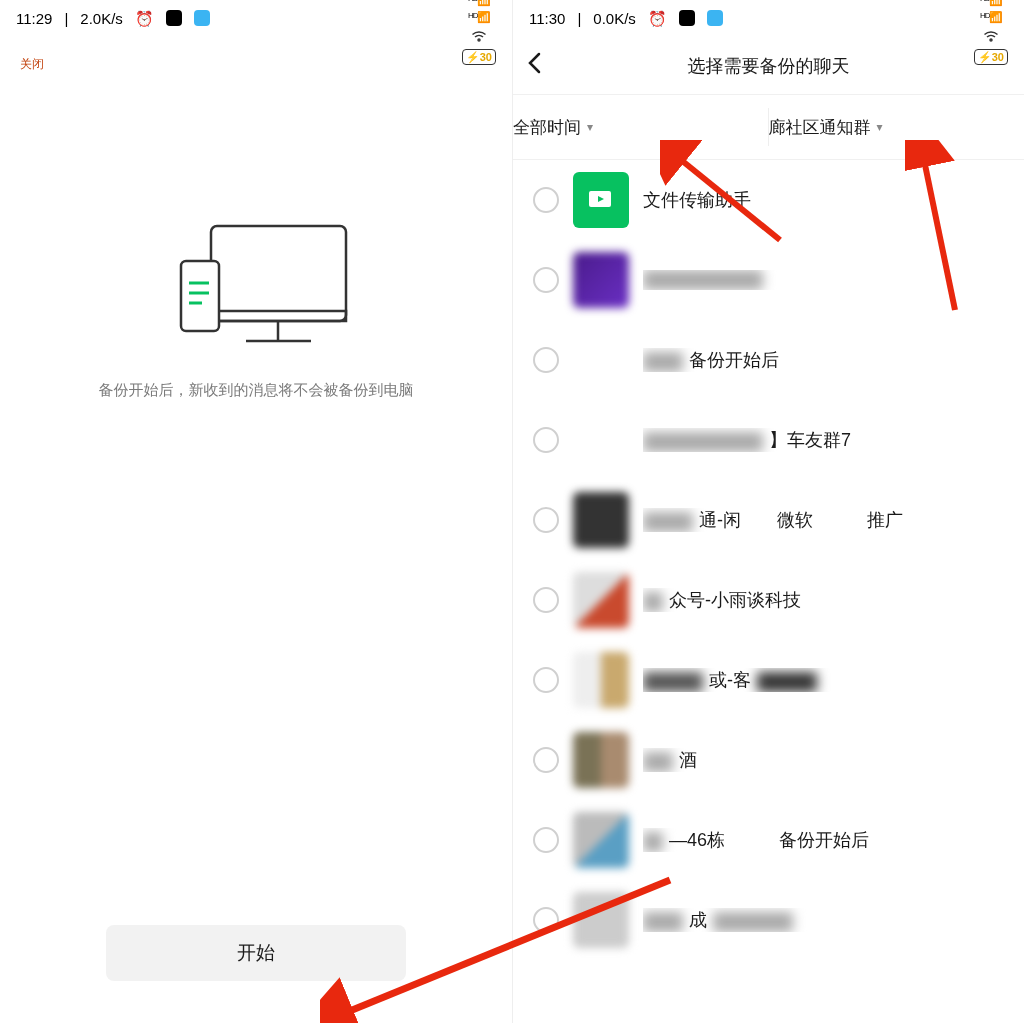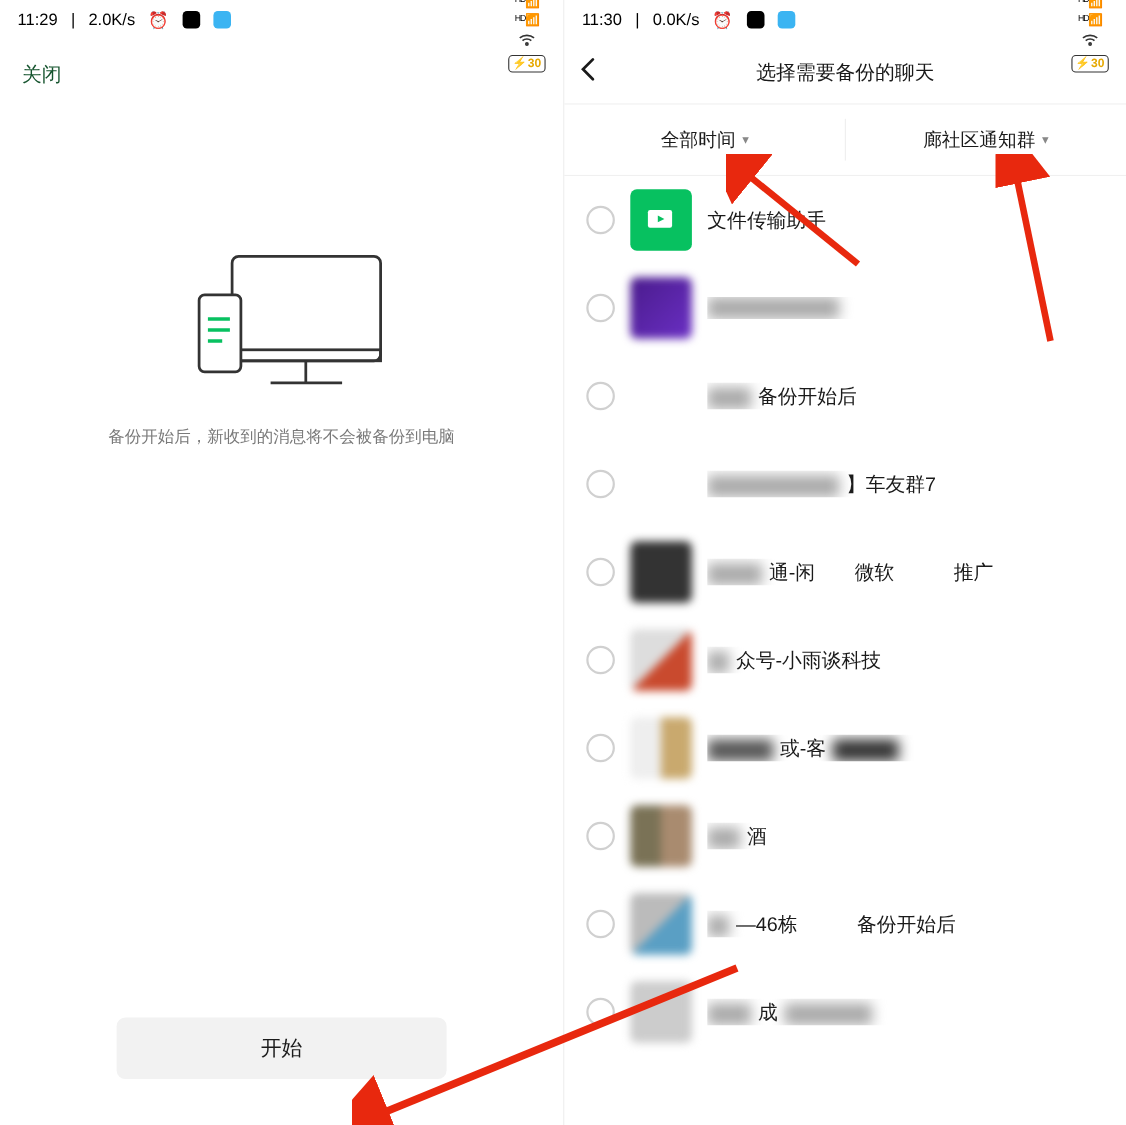--- a/index.html
+++ b/index.html
@@ -52,22 +52,22 @@
       background: #000;
       border-radius: 4px;
     }
     .blue-icon {
       width: 16px; height: 16px;
       background: #3bb4f2;
       border-radius: 4px;
     }
     
     .close-btn {
-      color: #14532d;
-      font-size: 18px;
+      color: #c2410c;
+      font-size: 12px;
       padding: 18px 20px;
       display: inline-block;
     }
     .illustration {
       margin: 120px auto 0;
       display: flex;
       justify-content: center;
     }
     .left-content {
       display: flex;
@@ -123,21 +123,21 @@
     .filter-bar {
       height: 66px;
       display: flex;
       border-bottom: 1px solid #f0f0f0;
       border-top: 1px solid #f0f0f0;
     }
     .filter-item {
       flex: 1;
       display: flex;
       align-items: center;
-      justify-content: center;
+      justify-content: flex-start;
       gap: 6px;
       font-size: 17px;
       color: #1a1a1a;
       position: relative;
     }
     .filter-item:first-child::after {
       content: '';
       position: absolute;
       right: 0;
       top: 20%;

